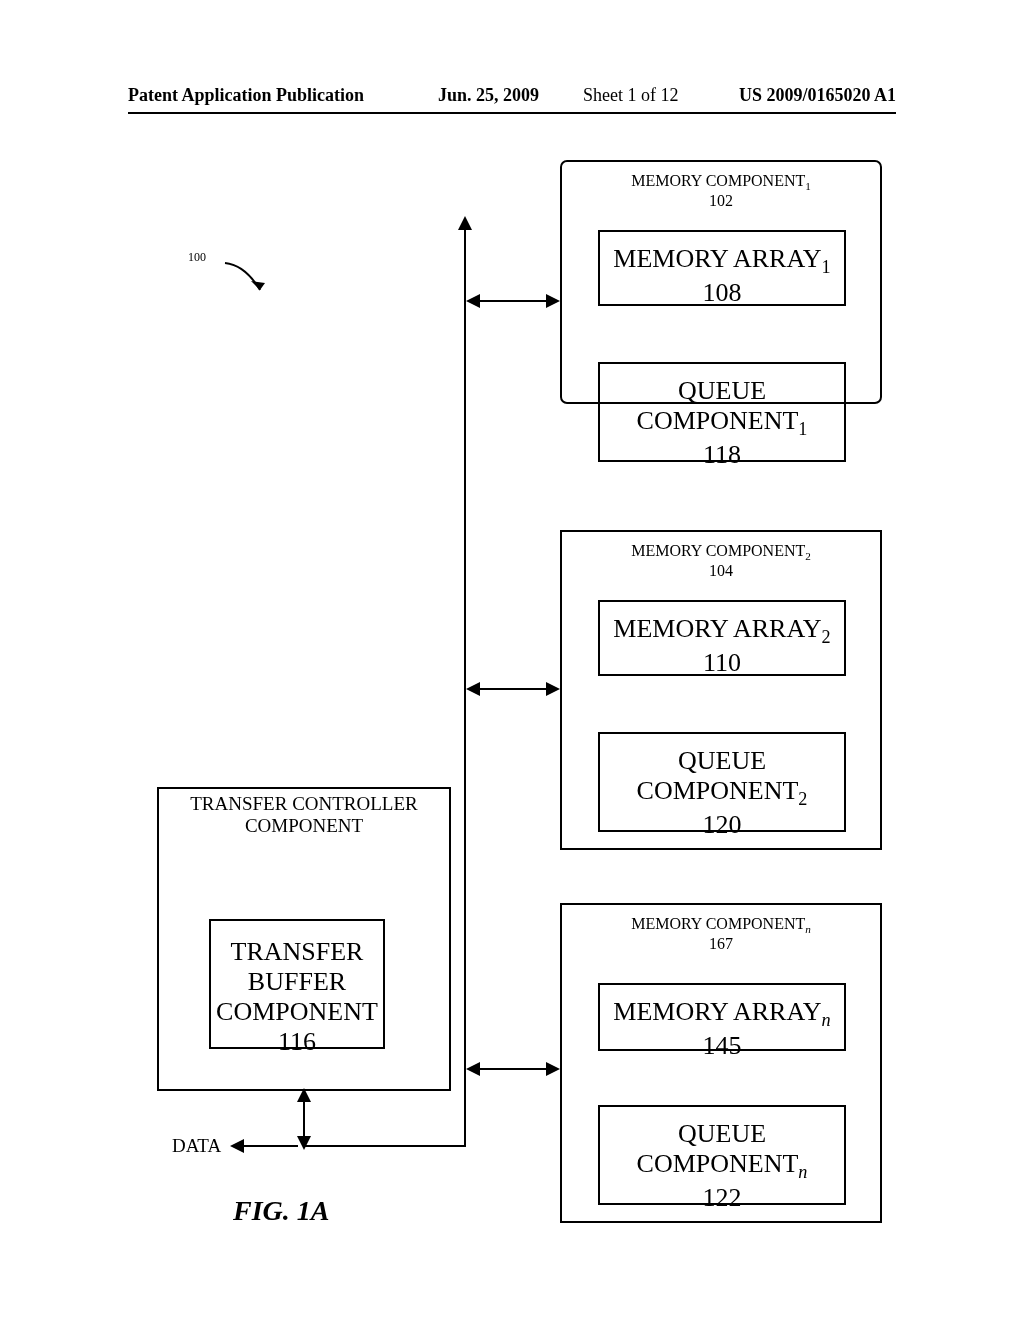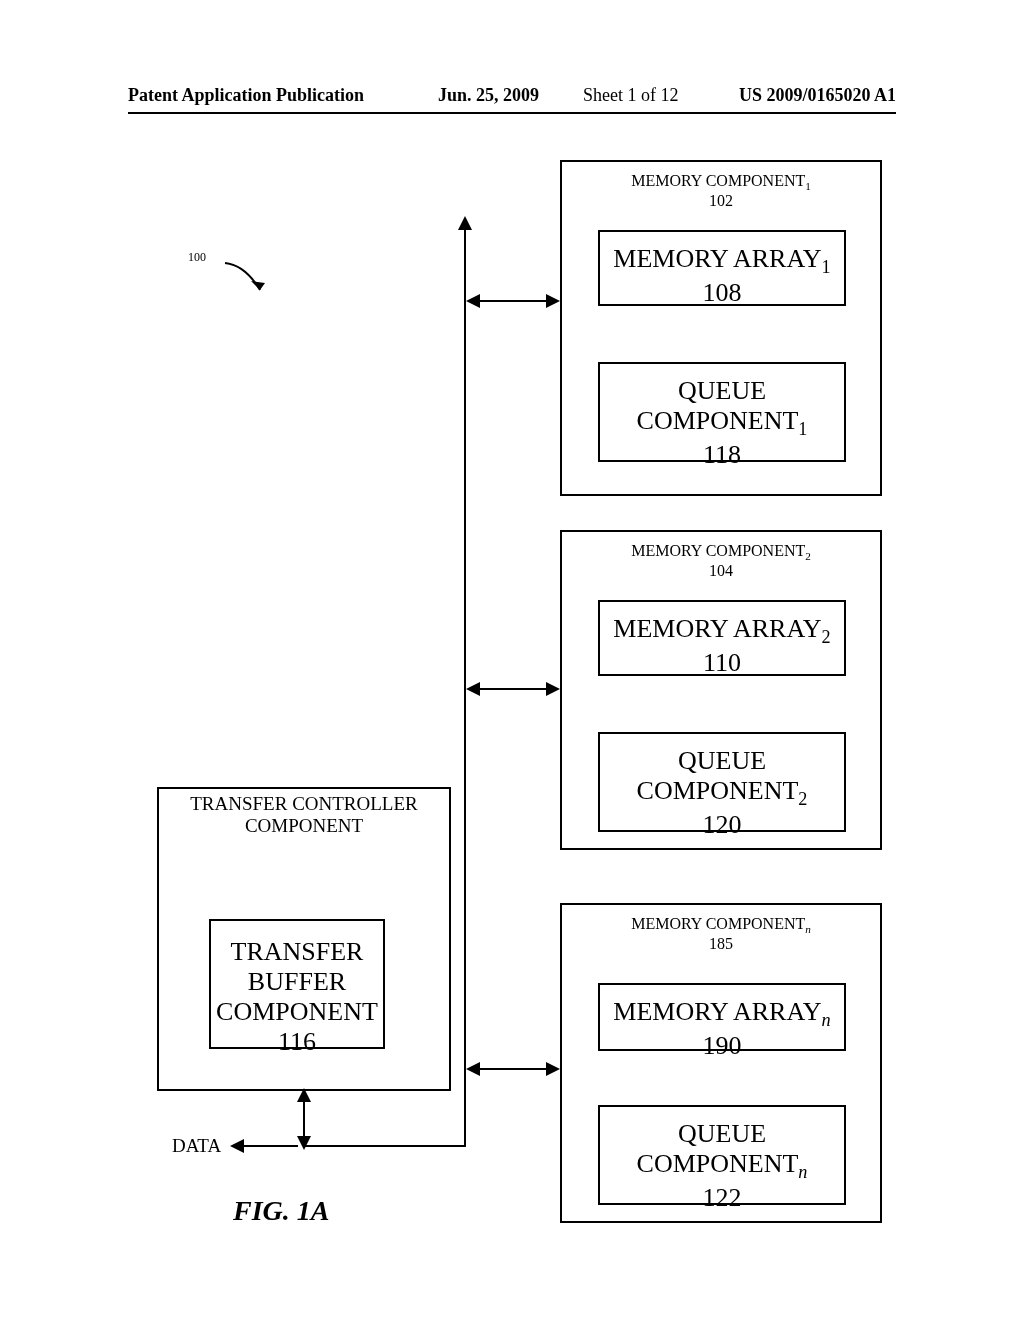--- a/index.html
+++ b/index.html
@@ -73,21 +73,21 @@
       <div>COMPONENT</div>
     </div>
     <div class="inner" style="left:50px; top:130px; width:176px; height:130px; padding-top:16px;">
       <div>TRANSFER</div>
       <div>BUFFER</div>
       <div>COMPONENT</div>
       <div>116</div>
     </div>
   </div>
 
-  <div class="box memcomp" style="left:560px; top:160px; height:336px;">
+  <div class="box memcomp" style="left:560px; top:160px; height:244px;border-radius:7px;">
     <div class="top">
       <span>MEMORY COMPONENT</span><sub>1</sub>
       <div>102</div>
     </div>
     <div class="inner" style="left:36px; top:68px; width:248px; height:76px; padding-top:12px;">
       <span>MEMORY ARRAY</span><sub>1</sub>
       <div>108</div>
     </div>
     <div class="inner" style="left:36px; top:200px; width:248px; height:100px; padding-top:12px;">
       <div>QUEUE</div>
@@ -116,25 +116,25 @@
     </div>
   </div>
 
   <div class="line-h" style="left:478px; top:688px; width:70px;"></div>
   <div class="tri-left" style="left:466px; top:682px;"></div>
   <div class="tri-right" style="left:546px; top:682px;"></div>
 
   <div class="box memcomp" style="left:560px; top:903px; height:320px;">
     <div class="top">
       <span>MEMORY COMPONENT</span><sub style="font-style:italic;">n</sub>
-      <div>185</div>
+      <div>167</div>
     </div>
     <div class="inner" style="left:36px; top:78px; width:248px; height:68px; padding-top:12px;">
       <span>MEMORY ARRAY</span><sub style="font-style:italic;">n</sub>
-      <div>190</div>
+      <div>145</div>
     </div>
     <div class="inner" style="left:36px; top:200px; width:248px; height:100px; padding-top:12px;">
       <div>QUEUE</div>
       <div><span>COMPONENT</span><sub style="font-style:italic;">n</sub></div>
       <div>122</div>
     </div>
   </div>
 
   <div class="line-h" style="left:478px; top:1068px; width:70px;"></div>
   <div class="tri-left" style="left:466px; top:1062px;"></div>

